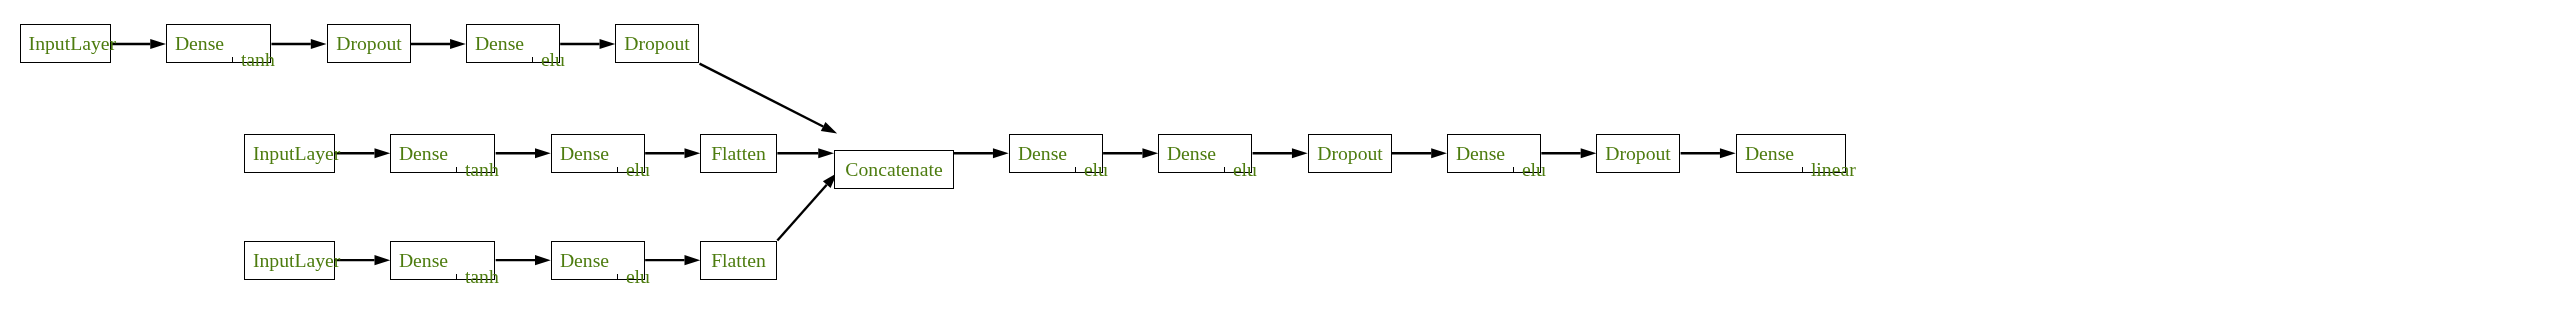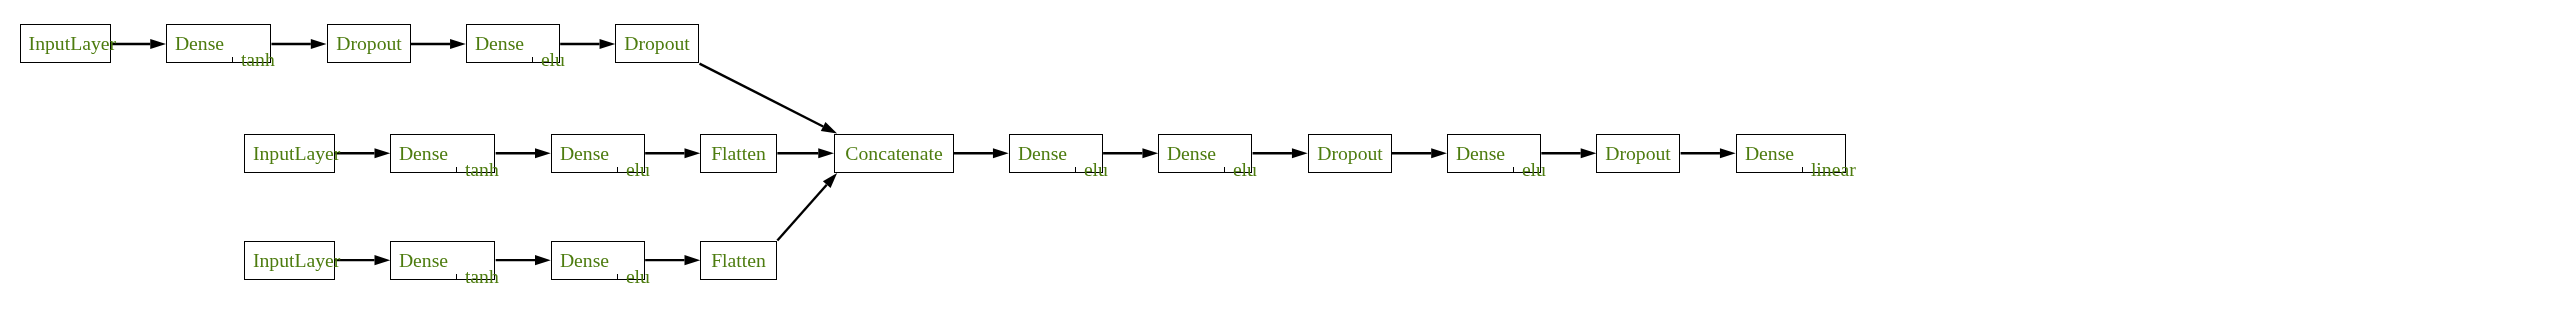--- a/index.html
+++ b/index.html
@@ -173,21 +173,21 @@
         <div class="cell" style="flex: 0 0 57px;">Dense</div>
         <div class="cell split-right">tanh</div>
       </div>
       <div class="node" style="left: 551px; top: 241px; width: 94px; height: 39px;">
         <div class="cell" style="flex: 0 0 57px;">Dense</div>
         <div class="cell split-right">elu</div>
       </div>
       <div class="node" style="left: 700px; top: 241px; width: 77px; height: 39px;">
         <div class="cell">Flatten</div>
       </div>
-      <div class="node" style="left: 834px; top: 134px; width: 120px; height: 39px;">
+      <div class="node" style="left: 834px; top: 150px; width: 120px; height: 39px;">
         <div class="cell">Concatenate</div>
       </div>
       <div class="node" style="left: 1009px; top: 134px; width: 94px; height: 39px;">
         <div class="cell" style="flex: 0 0 57px;">Dense</div>
         <div class="cell split-right">elu</div>
       </div>
       <div class="node" style="left: 1158px; top: 134px; width: 94px; height: 39px;">
         <div class="cell" style="flex: 0 0 57px;">Dense</div>
         <div class="cell split-right">elu</div>
       </div>

